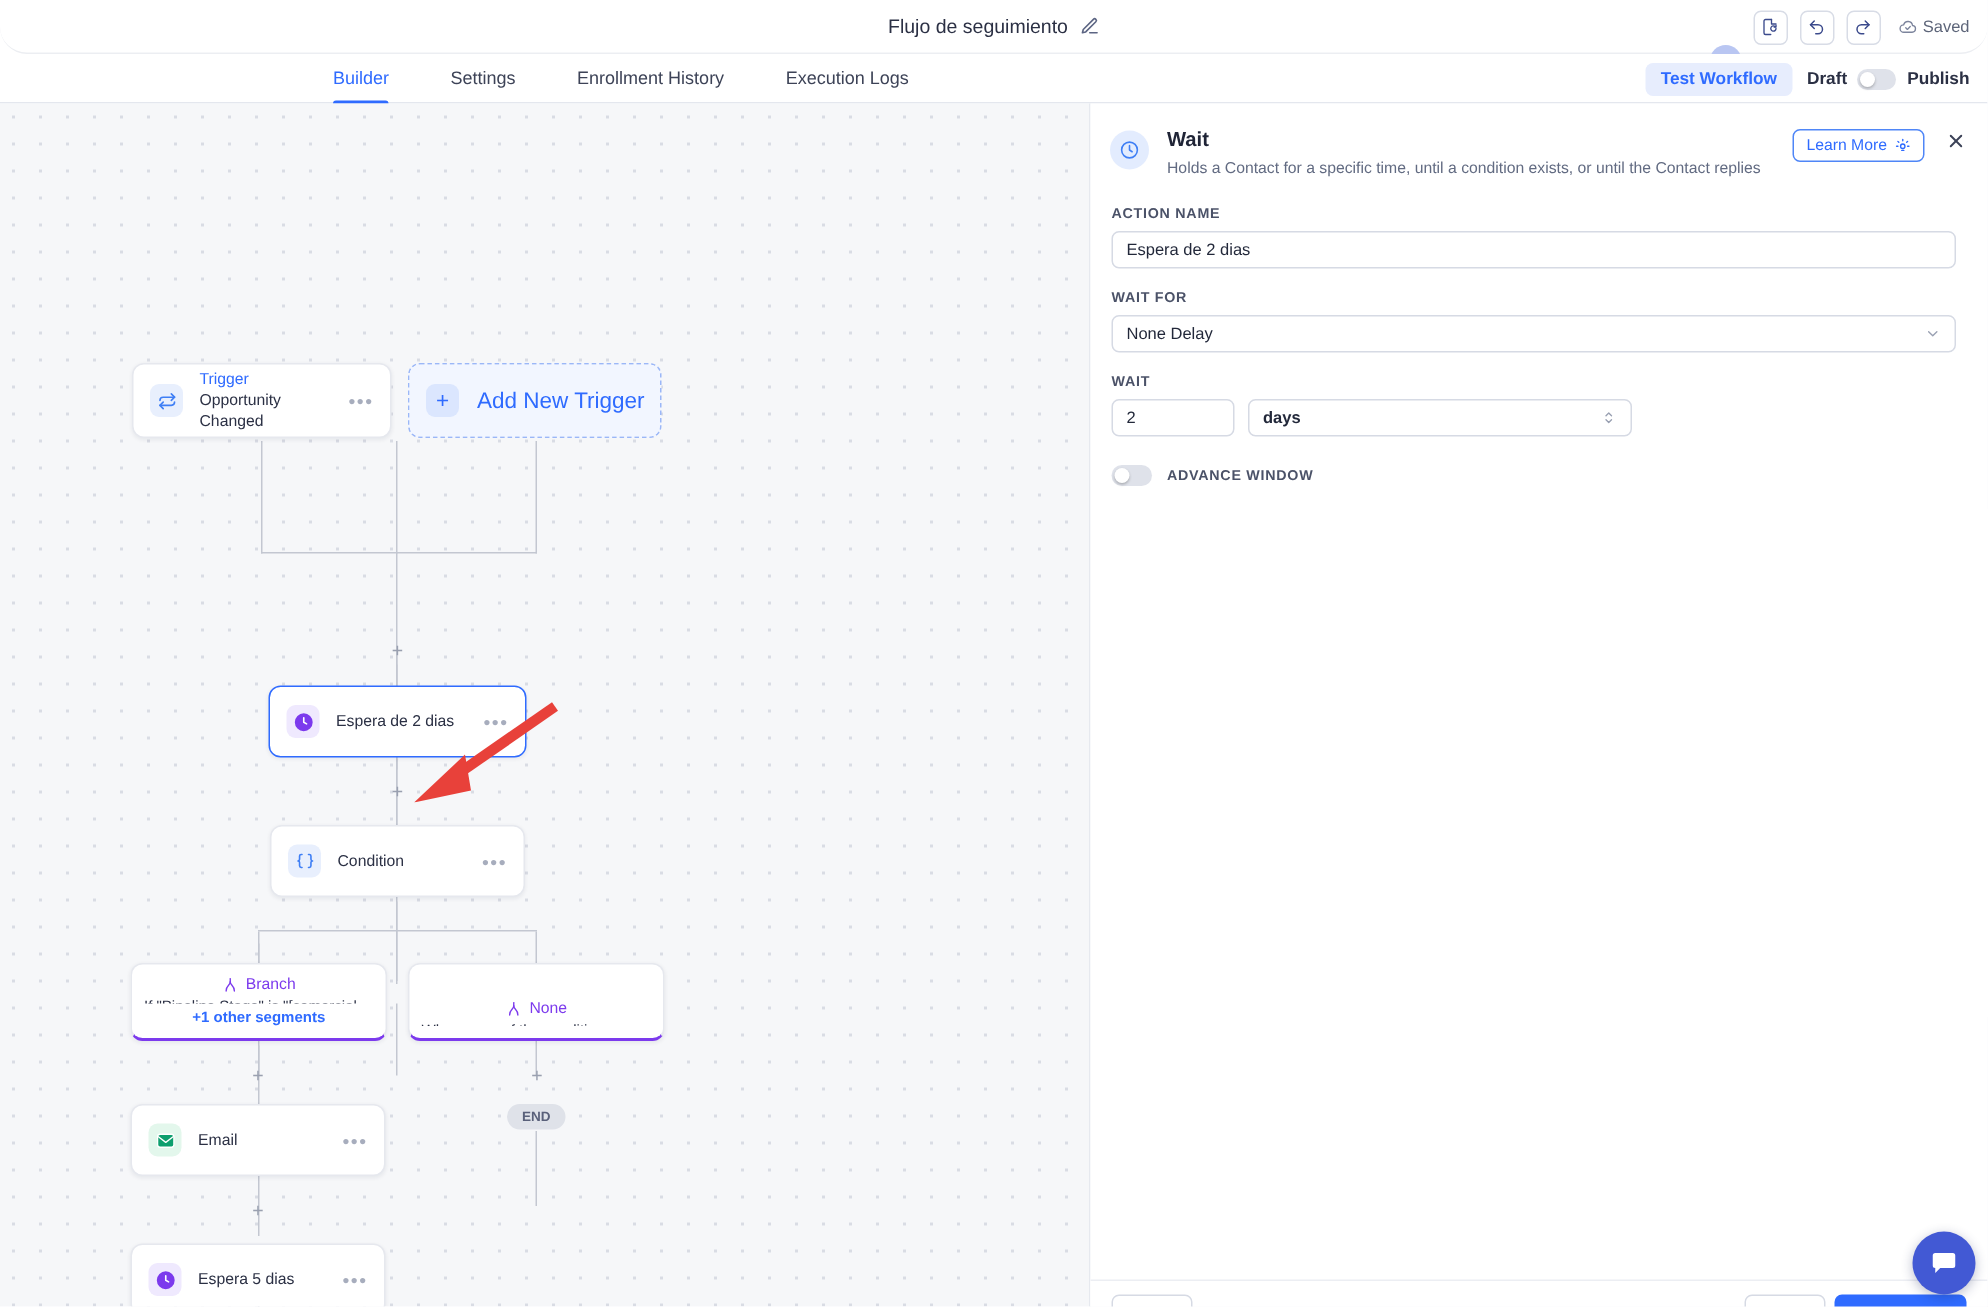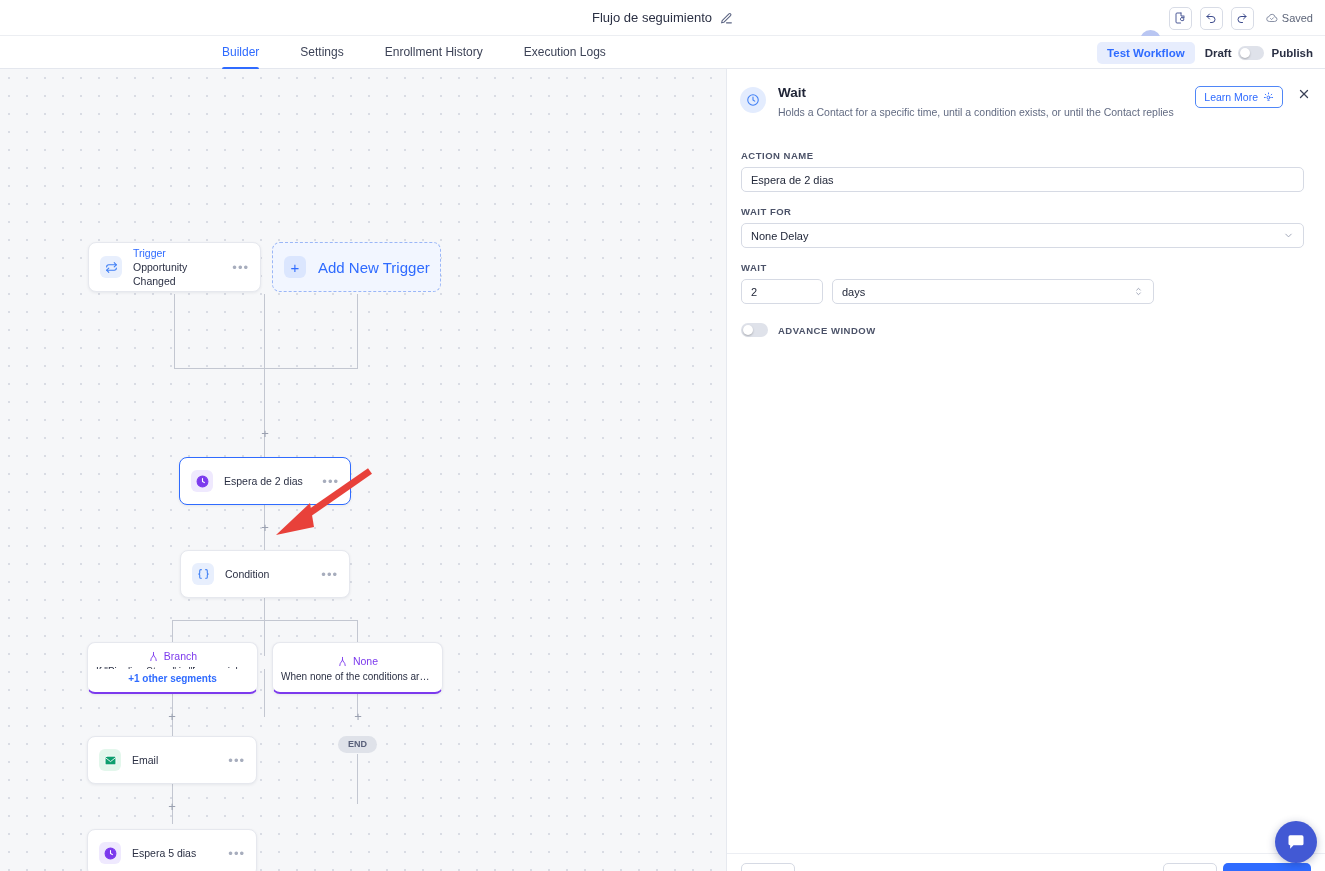--- a/index.html
+++ b/index.html
@@ -8,21 +8,21 @@
     font-family: "Liberation Sans", sans-serif;
     background: #ffffff;
     overflow: hidden;
   }
   #app { position: relative; width: 1325px; height: 871px; }
 
   
   .topbar {
     position: absolute; top: 0; left: 0; width: 1325px; height: 36px;
     background: #fff; border-bottom: 1px solid #eceef2;
-    display: flex; align-items: center; justify-content: center;
+    display: flex; align-items: center; justify-content: center; border-radius: 18px;
   }
   .flow-title-wrap { display: flex; align-items: center; gap: 8px; }
   .flow-title { font-size: 13px; color: #2b3044; }
   .pencil-icon { width: 13px; height: 13px; display: block; color: #5c6583; }
 
   .topbar-right {
     position: absolute; right: 12px; top: 0; height: 36px;
     display: flex; align-items: center; gap: 8px;
   }
   .avatar {
@@ -170,36 +170,36 @@
     position: absolute; right: 14px; top: 18px; width: 14px; height: 14px;
     cursor: pointer; color: #3b4257;
   }
   .close-x svg { width: 14px; height: 14px; display: block; }
 
   .panel-body { padding: 16px 21px 0 14px; }
   .field-label {
     font-size: 9.5px; color: #4b5268; font-weight: bold; letter-spacing: .5px;
     margin-bottom: 6px; margin-top: 14px;
   }
-  .field-label:first-child { margin-top: 16px; }
+  .field-label:first-child { margin-top: 3px; }
   .text-input {
     width: 100%; height: 25px; border: 1px solid #d6dae4; border-radius: 5px;
     background: #fff; font-size: 11px; color: #22283a; padding: 0 9px;
     font-family: "Liberation Sans", sans-serif; outline: none;
   }
   .select-input {
     width: 100%; height: 25px; border: 1px solid #d6dae4; border-radius: 5px;
     background: #fff; font-size: 11px; color: #22283a; padding: 0 9px;
     display: flex; align-items: center; justify-content: space-between;
     cursor: pointer;
   }
   .select-input svg { width: 11px; height: 11px; color: #99a0b2; display: block; }
   .wait-row { display: flex; gap: 9px; align-items: center; }
   .wait-num { width: 82px; }
-  .wait-unit { width: 322px; }
+  .wait-unit { width: 256px; font-weight: bold; }
   .adv-row { display: flex; align-items: center; gap: 10px; margin-top: 19px; }
   .adv-label { font-size: 9.5px; color: #4b5268; font-weight: bold; letter-spacing: .5px; }
   .switch.lg { width: 27px; height: 14px; }
 
   .panel-footer {
     position: absolute; left: 0; bottom: 0; width: 598px; height: 18px;
     background: #fff; border-top: 1px solid #eceef3;
   }
   .footer-ghost {
     position: absolute; top: 9px; border: 1px solid #d6dae4; border-radius: 5px;
@@ -373,21 +373,21 @@
               <path d="M12 8c0 5-6 5-6 13"></path>
               <path d="M12 8c0 5 6 5 6 13"></path>
             </svg>
         </span>
         <span class="branch-label">Branch</span>
       </div>
       <div class="branch-desc">If "Pipeline Stage" is "[comercial] -...</div>
       <div class="branch-link">+1 other segments</div>
     </div>
 
-    <div class="branch-node" style="left:272px; top:573px; width:171px; height:52px; justify-content:flex-start; padding-top:12px;">
+    <div class="branch-node" style="left:272px; top:573px; width:171px; height:52px; justify-content:flex-start; padding-top:23px;">
       <div class="branch-head">
         <span>
           <svg viewBox="0 0 24 24" fill="none" stroke="currentColor" stroke-width="2" stroke-linecap="round" stroke-linejoin="round">
               <path d="M12 3v5"></path>
               <path d="M12 8c0 5-6 5-6 13"></path>
               <path d="M12 8c0 5 6 5 6 13"></path>
             </svg>
         </span>
         <span class="branch-label">None</span>
       </div>

